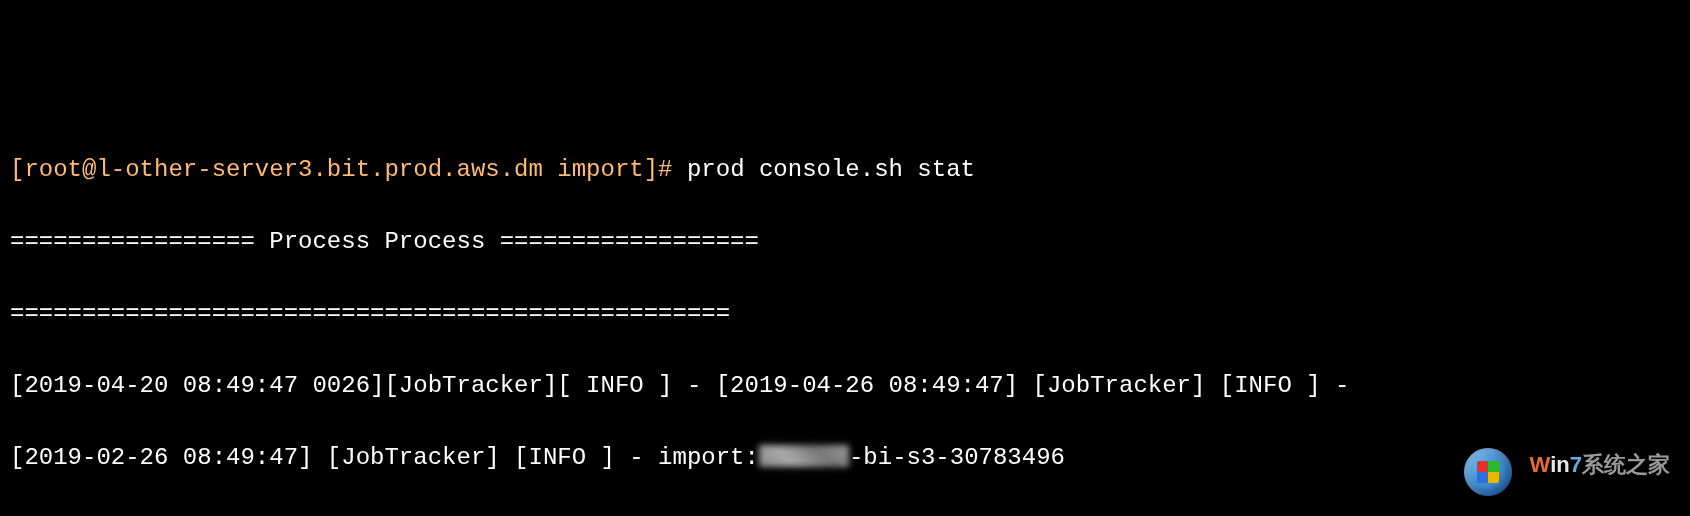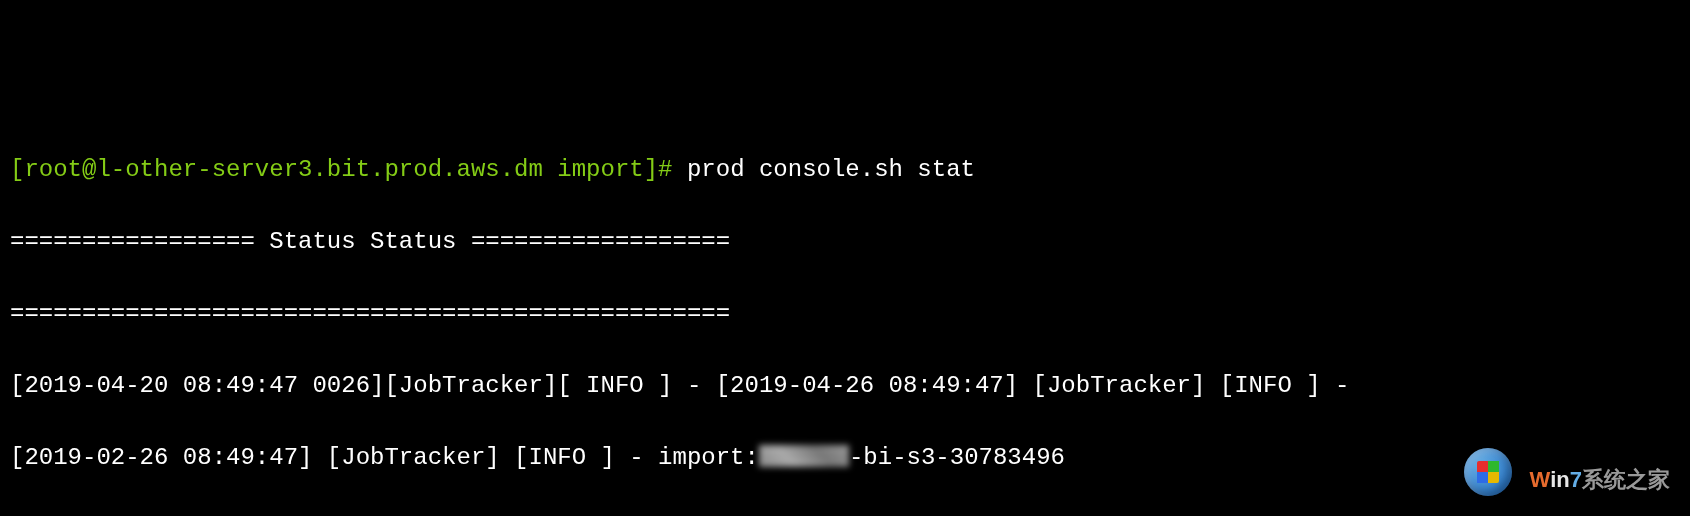--- a/index.html
+++ b/index.html
@@ -14,21 +14,21 @@
       line-height: 1.5;
       color: #ffffff;
       padding: 8px 10px;
       white-space: pre;
       overflow: hidden;
       width: 1690px;
       height: 516px;
       position: relative;
     }
     .prompt-red {
-      color: #84cc16;
+      color: #fdba74;
     }
     .cmd-white {
       color: #ffffff;
     }
     .line {
       display: block;
     }
     .redacted {
       display: inline-block;
       vertical-align: middle;
@@ -37,21 +37,21 @@
       background: linear-gradient(45deg, #888, #aaa, #777, #999);
       filter: blur(3px);
       position: relative;
       top: -2px;
     }
     .watermark {
       position: absolute;
       right: 20px;
       bottom: 20px;
       display: flex;
-      align-items: flex-end;
+      align-items: flex-start;
       gap: 18px;
       opacity: 0.9;
     }
     .watermark-icon {
       width: 48px;
       height: 48px;
       border-radius: 50%;
       background: radial-gradient(circle at 35% 35%, #6ec0ff, #1a6fcf);
       position: relative;
       display: flex;
@@ -110,21 +110,21 @@
     .wm-in { color: #ffffff; }
     .wm-7 { color: #6ec0ff; }
     .wm-rest { color: #aaaaaa; }
   </style>
 </head>
 <body>
 
 
 
 <div class="line"><span class="prompt-red">[root@l-other-server3.bit.prod.aws.dm import]# </span><span class="cmd-white">prod console.sh stat</span></div>
-<div class="line">================= Status Status ==================</div>
+<div class="line">================= Process Process ==================</div>
 <div class="line">==================================================</div>
 <div class="line">[2019-04-20 08:49:47 0026][JobTracker][ INFO ] - [2019-04-26 08:49:47] [JobTracker] [INFO ] -</div>
 <div class="line"><span>[2019-02-26 08:49:47] [JobTracker] [INFO ] - </span><span>import:</span><span class="redacted"></span><span>-bi-s3-30783496</span></div>
 <div class="line"></div>
 
 
 
 
 
 

